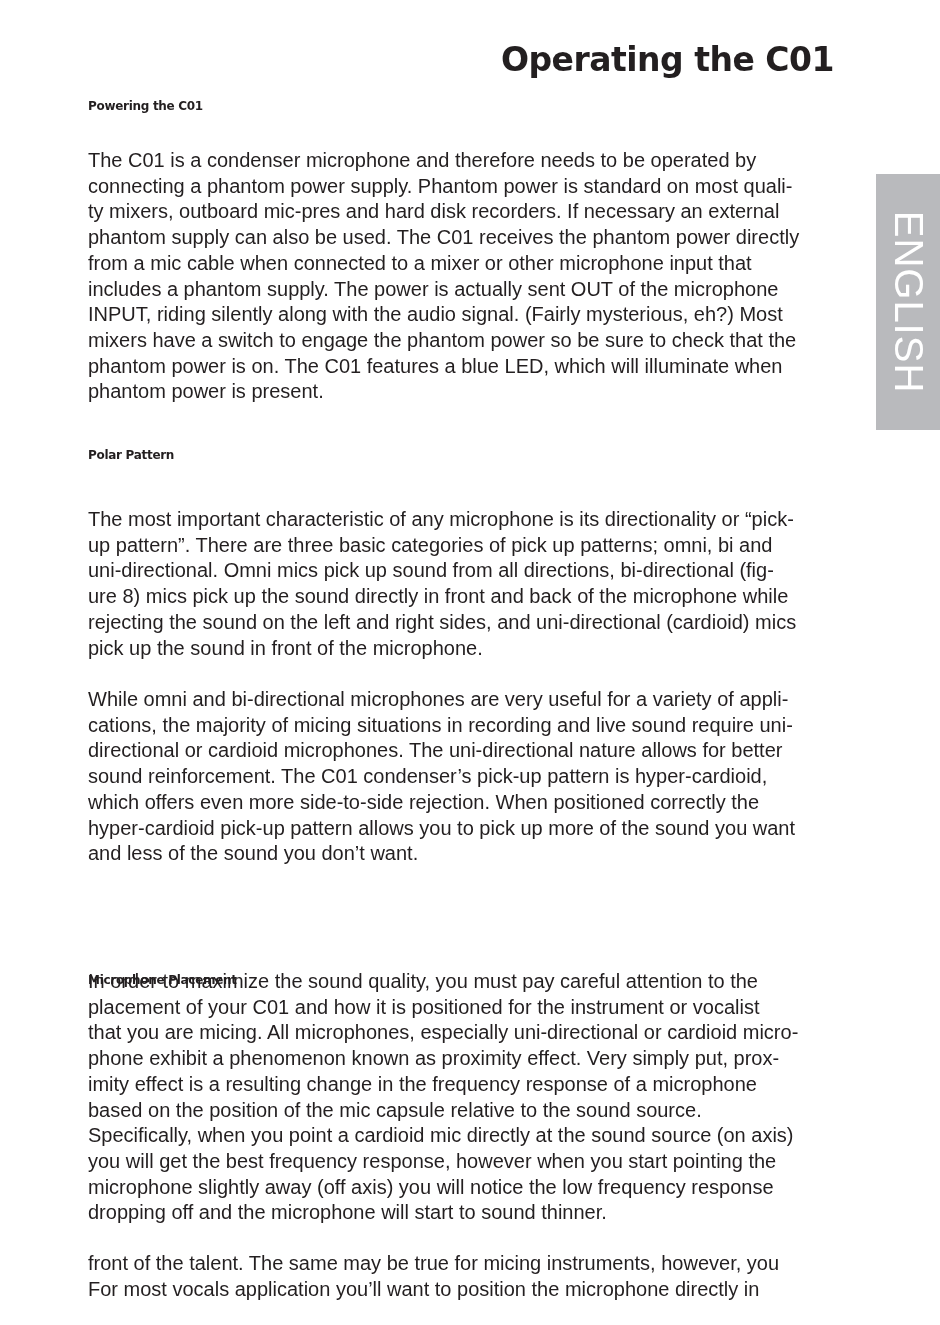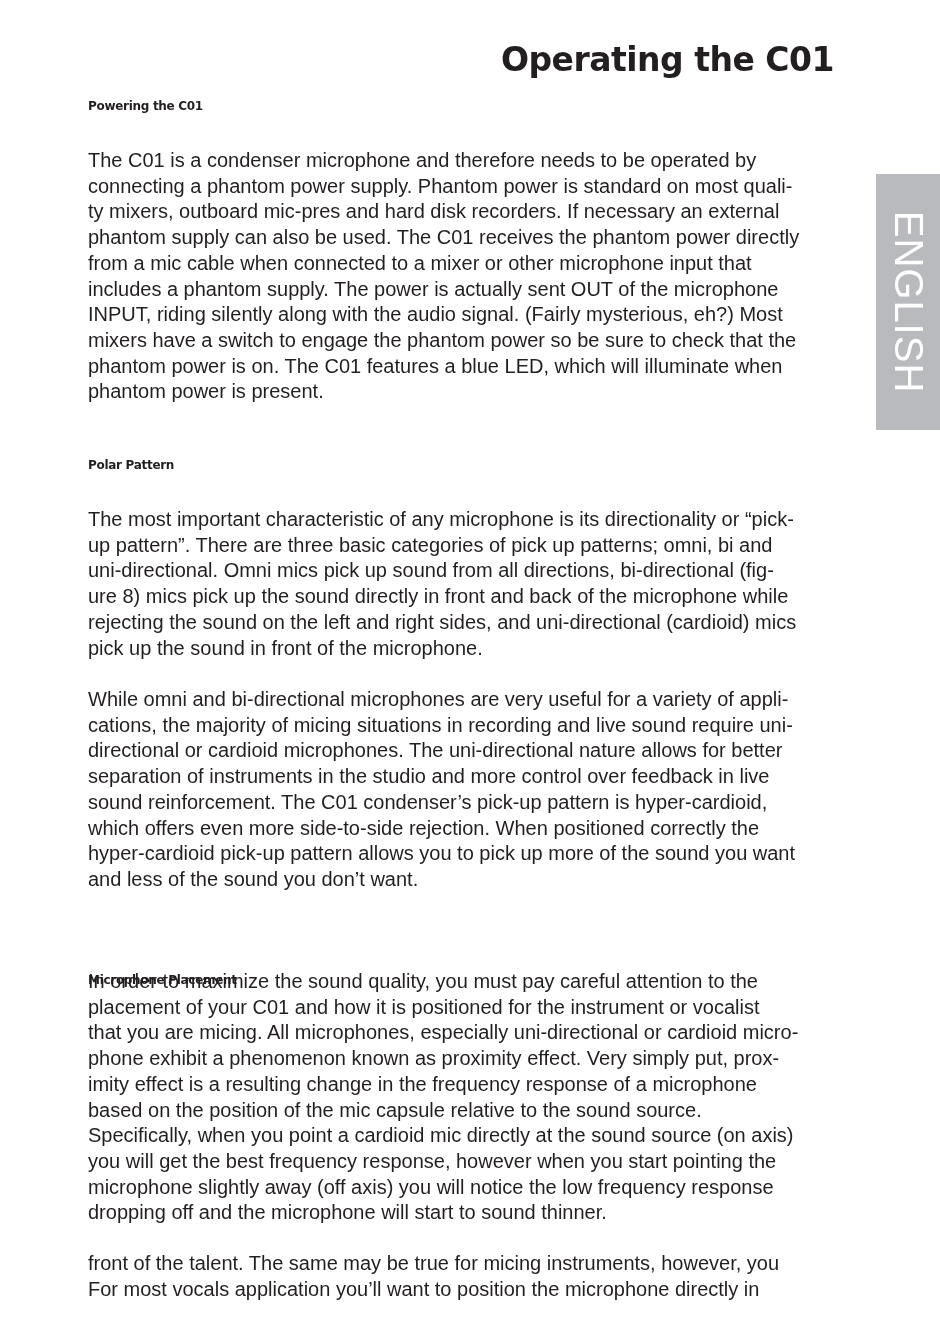--- a/index.html
+++ b/index.html
@@ -49,34 +49,33 @@
     <span class="line">ty mixers, outboard mic-pres and hard disk recorders. If necessary an external</span>
     <span class="line">phantom supply can also be used. The C01 receives the phantom power directly</span>
     <span class="line">from a mic cable when connected to a mixer or other microphone input that</span>
     <span class="line">includes a phantom supply. The power is actually sent OUT of the microphone</span>
     <span class="line">INPUT, riding silently along with the audio signal. (Fairly mysterious, eh?) Most</span>
     <span class="line">mixers have a switch to engage the phantom power so be sure to check that the</span>
     <span class="line">phantom power is on.  The C01 features a blue LED, which will illuminate when</span>
     <span class="line">phantom power is present.</span>
   </p>
 
-  <h2 class="heading" style="top:458px">Polar Pattern</h2>
+  <h2 class="heading" style="top:448px">Polar Pattern</h2>
   <p class="para" style="top:507px">
     <span class="line">The most important characteristic of any microphone is its directionality or “pick-</span>
     <span class="line">up pattern”. There are three basic categories of pick up patterns; omni, bi and</span>
     <span class="line">uni-directional.  Omni mics pick up sound from all directions, bi-directional (fig-</span>
     <span class="line">ure 8) mics pick up the sound directly in front and back of the microphone while</span>
     <span class="line">rejecting the sound on the left and right sides, and uni-directional (cardioid) mics</span>
     <span class="line">pick up the sound in front of the microphone.</span>
   </p>
   <p class="para" style="top:687px">
     <span class="line">While omni and bi-directional microphones are very useful for a variety of appli-</span>
     <span class="line">cations, the majority of micing situations in recording and live sound require uni-</span>
     <span class="line">directional or cardioid microphones. The uni-directional nature allows for better</span>
-    <span class="line">separation of instruments in the studio and more control over feedback in live</span>
     <span class="line">sound reinforcement.  The C01 condenser’s pick-up pattern is hyper-cardioid,</span>
     <span class="line">which offers even more side-to-side rejection. When positioned correctly the</span>
     <span class="line">hyper-cardioid pick-up pattern allows you to pick up more of the sound you want</span>
     <span class="line">and less of the sound you don’t want.</span>
   </p>
 
   <h2 class="heading" style="top:973px">Microphone Placement</h2>
   <p class="para" style="top:969px">
     <span class="line">In order to maximize the sound quality, you must pay careful attention to the</span>
     <span class="line">placement of your C01 and how it is positioned for the instrument or vocalist</span>

